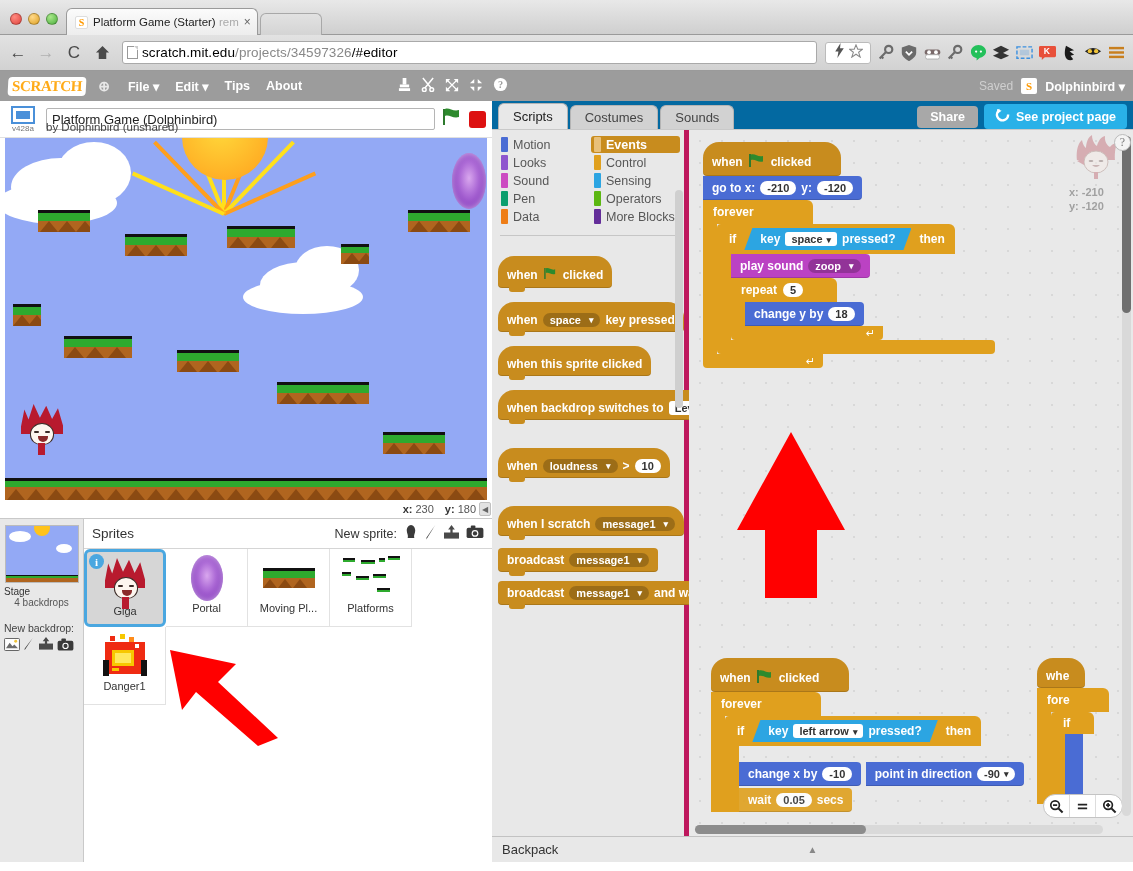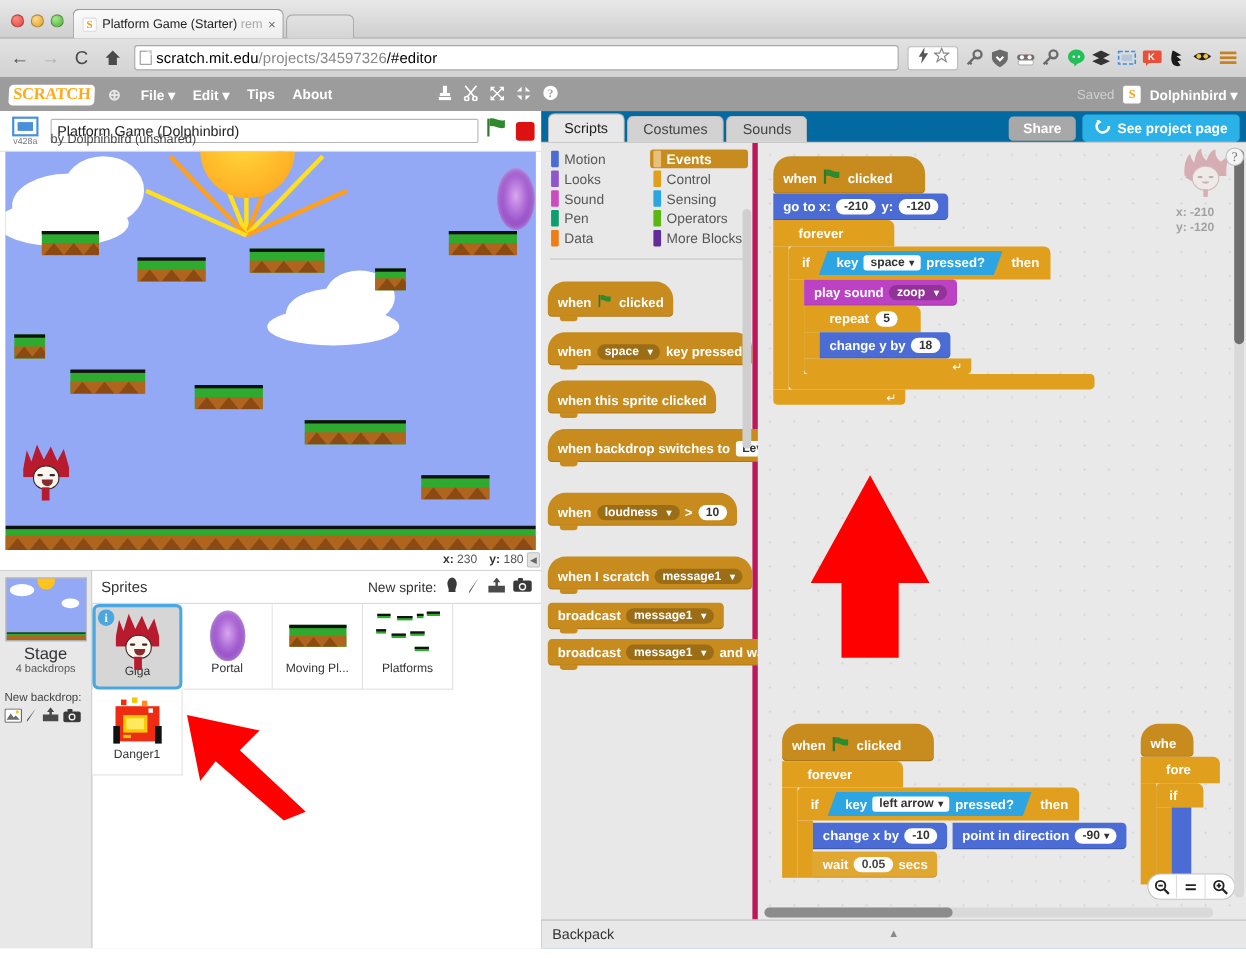--- a/index.html
+++ b/index.html
@@ -133,21 +133,21 @@
 
   
   .spritepane{flex:1;display:flex;border-top:1px solid #c9c9c9;background:#fff;}
   .stagecol{width:84px;background:#e8e8e8;border-right:1px solid #c9c9c9;padding:6px 4px;}
   .stagethumb{width:74px;height:58px;border:1px solid #bbb;background:#93a9f5;position:relative;overflow:hidden;margin:0 auto;}
   .stagethumb .gr{position:absolute;left:0;right:0;bottom:0;height:7px;background:#2eaa2e;border-top:1px solid #111;}
   .stagethumb .gd{position:absolute;left:0;right:0;bottom:0;height:4px;background:#b0651f;}
   .stagethumb .c1{position:absolute;left:3px;top:5px;width:22px;height:11px;background:#fff;border-radius:50%;}
   .stagethumb .c2{position:absolute;right:6px;top:18px;width:16px;height:9px;background:#fff;border-radius:50%;}
   .stagethumb .sn{position:absolute;left:28px;top:-6px;width:16px;height:16px;border-radius:50%;background:#ffc31b;}
-  .stagelbl{text-align:center;font-size:15px;color:#333;margin-top:3px;}
+  .stagelbl{font-size:10px;color:#333;margin-top:3px;}
   .stagesub{text-align:center;font-size:10px;color:#555;}
   .newbackdrop{font-size:10.5px;color:#444;margin-top:14px;}
   .iconrow{display:flex;gap:3px;align-items:center;margin-top:3px;font-size:13px;color:#333;}
   .spritesmain{flex:1;display:flex;flex-direction:column;}
   .sprites-head{height:30px;display:flex;align-items:center;padding:0 8px;border-bottom:1px solid #d5d5d5;background:#fff;}
   .sprites-title{font-size:13.5px;color:#333;}
   .newsprite{margin-left:auto;display:flex;align-items:center;gap:6px;font-size:12.5px;color:#333;}
   .sprite-grid{display:flex;flex-wrap:wrap;align-content:flex-start;}
   .sprite-cell{width:82px;height:78px;border-right:1px solid #e2e2e2;border-bottom:1px solid #e2e2e2;
       display:flex;flex-direction:column;align-items:center;justify-content:flex-start;
@@ -200,21 +200,21 @@
      background-image:radial-gradient(circle,#d8d8d8 1px,transparent 1.2px);
      background-size:22px 22px;}
   .watermark{position:absolute;right:8px;top:4px;width:56px;opacity:.55;text-align:center;}
   .wm-coords{font-size:11px;color:#666;font-weight:bold;text-align:left;margin-top:2px;}
   .helpbtn{position:absolute;right:2px;top:4px;width:17px;height:17px;border:1px solid #bbb;border-radius:50%;
       background:#f4f4f4;color:#777;font-size:12px;display:flex;align-items:center;justify-content:center;
       font-family:"Liberation Serif",serif;}
   .scr{position:absolute;}
   .cwrap{position:relative;}
   .c-arm{background:#e0a01e;}
-  .c-top{border-radius:4px 4px 0 0;padding:5px 23px;display:inline-flex;gap:6px;align-items:center;
+  .c-top{border-radius:4px 4px 0 0;padding:5px 10px;display:inline-flex;gap:6px;align-items:center;
       color:#fff;font-weight:bold;font-size:12px;}
   .c-left{width:14px;}
   .c-bot{border-radius:0 0 4px 4px;height:14px;position:relative;}
   .loop-arrow{position:absolute;right:8px;top:1px;color:#fff;font-size:11px;}
   .hexblk{background:#2ca5e2;color:#fff;font-size:12px;font-weight:bold;padding:4px 16px;
       display:inline-flex;align-items:center;gap:5px;
       clip-path:polygon(8px 0,100% 0,calc(100% - 8px) 100%,0 100%);}
   .zoomctl{position:absolute;right:10px;bottom:18px;display:flex;background:#fff;border:1px solid #c4c4c4;border-radius:14px;overflow:hidden;}
   .zoomctl div{width:26px;height:22px;display:flex;align-items:center;justify-content:center;font-size:13px;color:#333;border-right:1px solid #ddd;cursor:pointer;}
   .zoomctl div:last-child{border-right:none;}
@@ -964,21 +964,21 @@
                     </span>
                     <span>then</span>
                   </div>
                   <div style="display:flex;">
                     <div class="c-arm c-left"></div>
                     <div style="flex:1;">
                       <div class="blk mot" style="border-radius:0 4px 4px 0;">
                         <span>change x by</span>
                         <span class="white-oval">-10</span>
                       </div>
-                      <div class="blk mot" style="border-radius:0 4px 4px 0;margin-top:2px;">
+                      <div class="blk mot" style="border-radius:0 4px 4px 0;margin-top:16px;">
                         <span>point in direction</span>
                         <span class="white-oval drop">-90</span>
                       </div>
                       <div class="blk ctl" style="border-radius:0 4px 4px 0;margin-top:2px;opacity:.9;">
                         <span>wait</span>
                         <span class="white-oval">0.05</span>
                         <span>secs</span>
                       </div>
                     </div>
                   </div>

